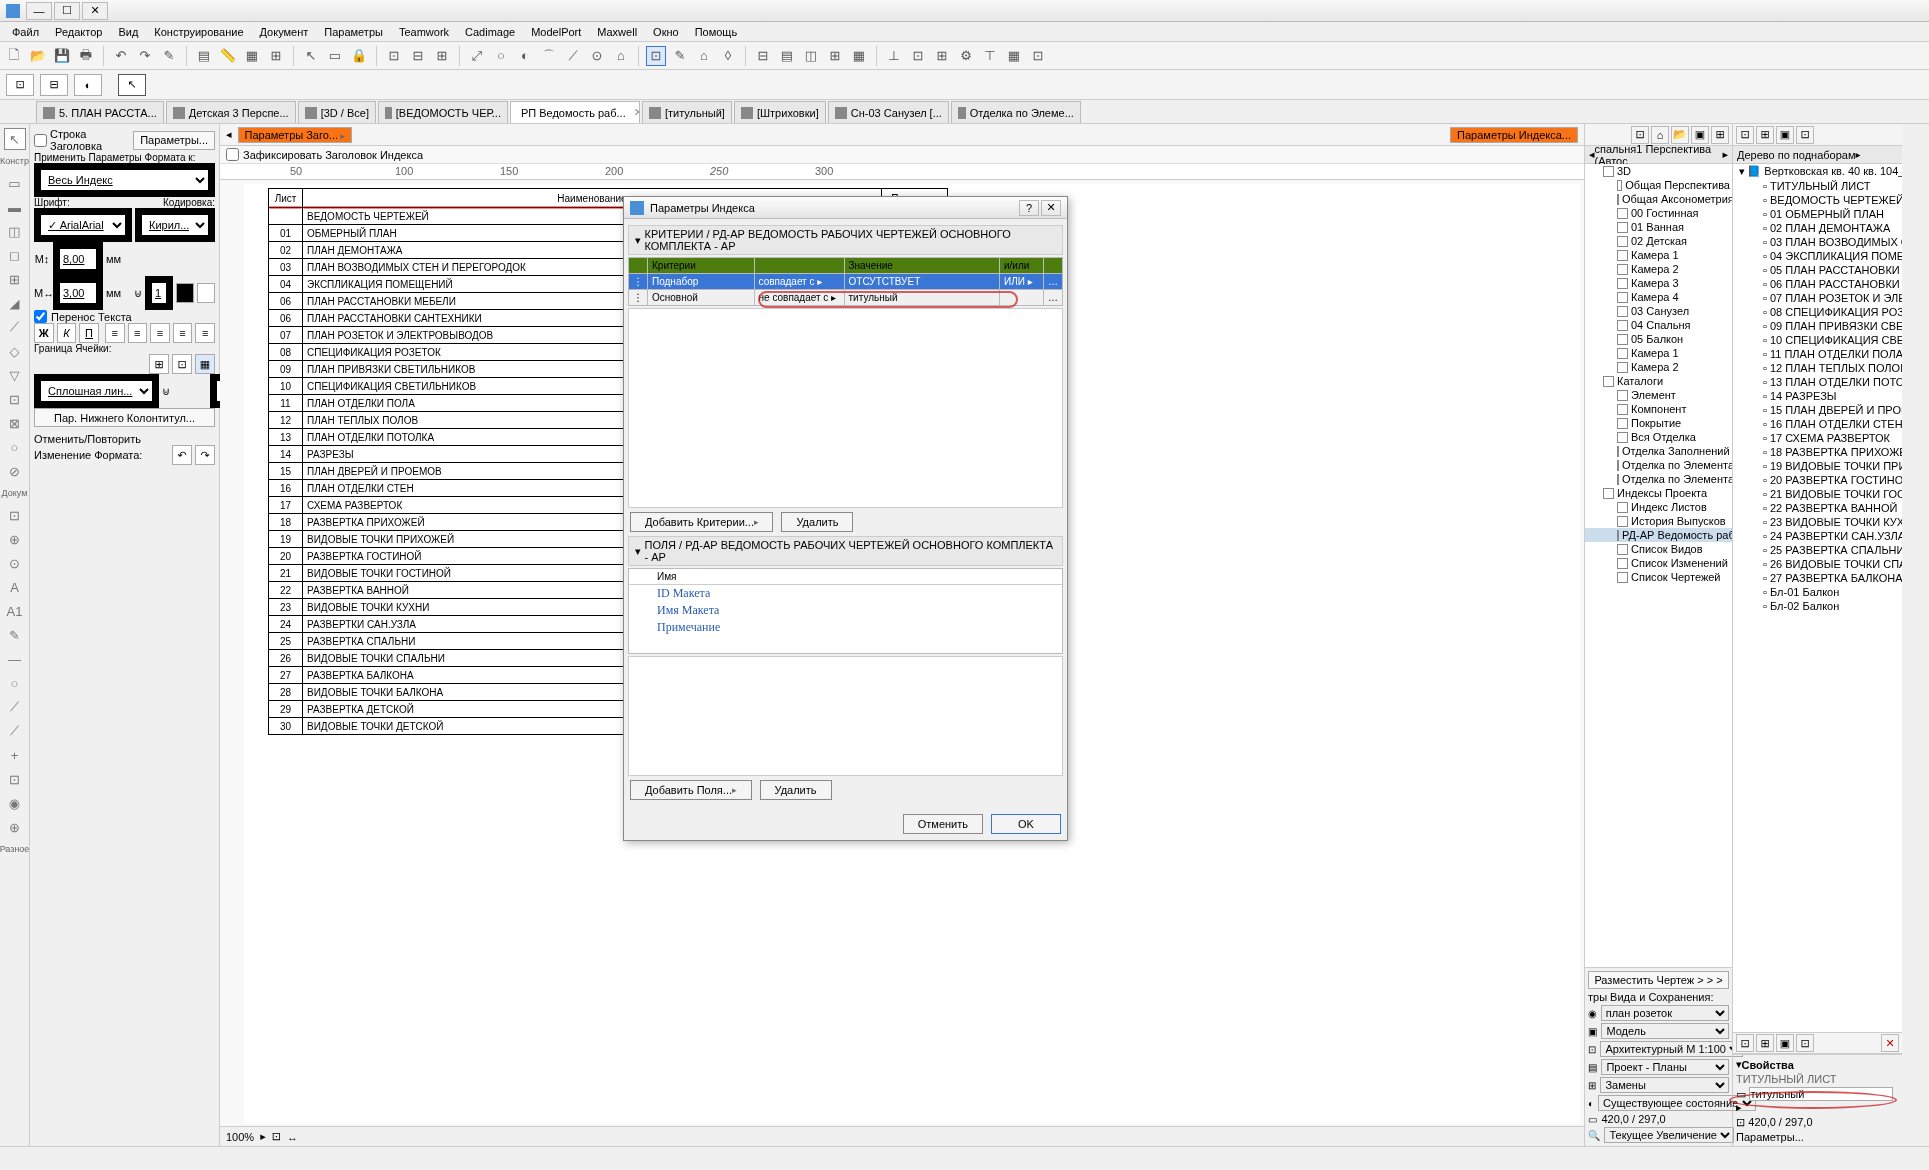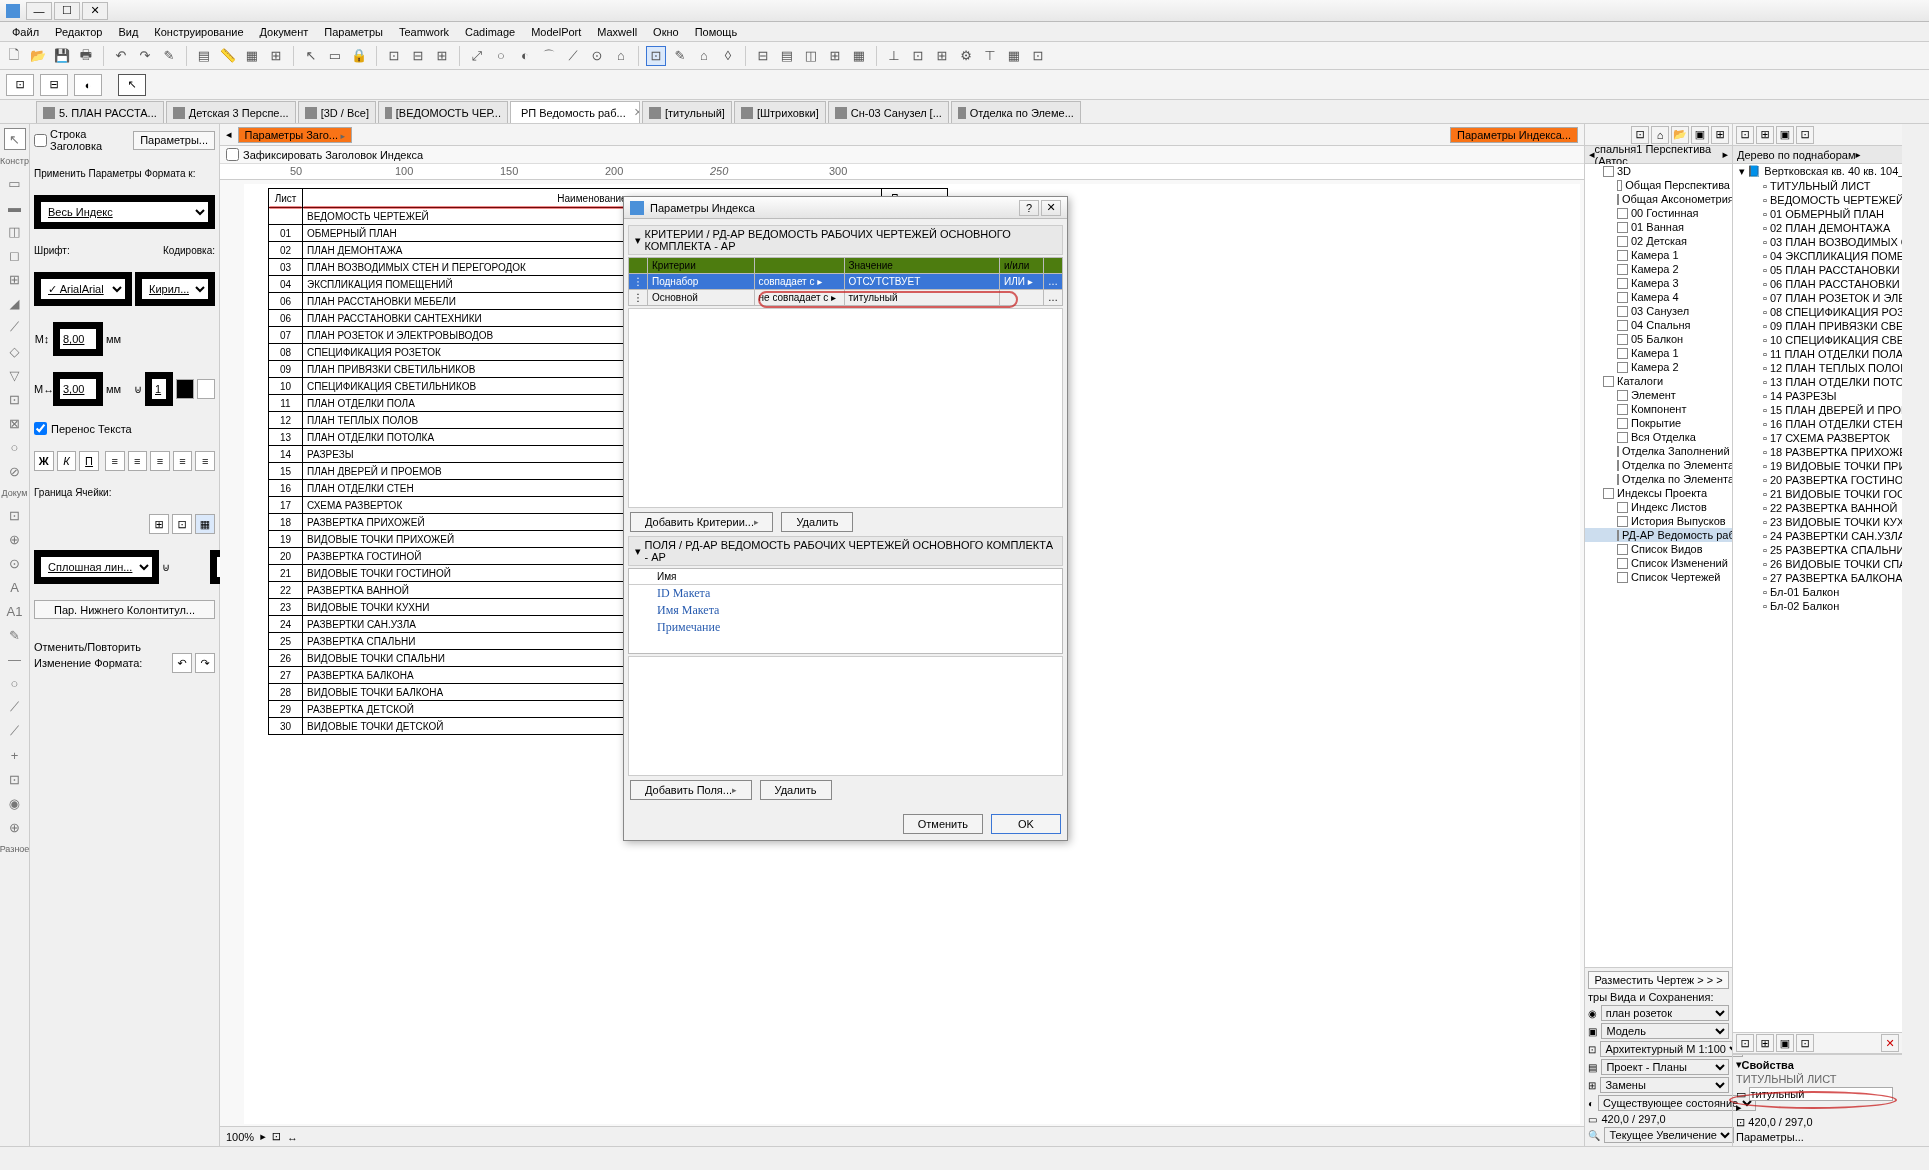--- a/index.html
+++ b/index.html
@@ -26,21 +26,21 @@
 .tab.active { background:#fff; }
 .tab .tab-ico { width:12px; height:12px; background:#888;}
 .tab .close-x { margin-left:4px; color:#888;}
 
 .main-area { display:flex; height: calc(100% - 22px - 20px - 28px - 30px - 24px - 24px); }
 
 .left-toolbox { width:30px; background:#f0f0f0; border-right:1px solid #ccc; display:flex; flex-direction:column; align-items:center; padding-top:4px; gap:2px;}
 .left-toolbox .ltbtn { width:22px; height:22px; display:flex; align-items:center; justify-content:center; cursor:pointer; color:#777; font-size:13px;}
 .left-toolbox .section-label { writing-mode: horizontal-tb; font-size:9px; color:#666; margin:4px 0; transform: none;}
 
-.props-panel { width:190px; background:#f0f0f0; border-right:1px solid #ccc; padding:4px; display:flex; flex-direction:column; gap:16px;}
+.props-panel { width:190px; background:#f0f0f0; border-right:1px solid #ccc; padding:4px; display:flex; flex-direction:column; gap:0;}
 .props-panel .row { display:flex; align-items:center; gap:3px;}
 .props-panel input[type=text], .props-panel select { height:34px; border:7px solid #000000; padding:0 3px; background:#fff;text-decoration:underline;}
 .props-panel .small-input { width:50px;}
 .props-panel label { font-size:10px;}
 .props-panel .btn { border:1px solid #aaa; background:#f8f8f8; padding:1px 6px; cursor:pointer; height:19px; display:inline-flex; align-items:center;}
 .props-panel .check { display:flex; align-items:center; gap:4px;}
 .icon-toggle-group { display:flex; gap:1px;}
 .icon-toggle { width:20px; height:20px; border:1px solid #aaa; background:#fff; display:inline-flex; align-items:center; justify-content:center; cursor:pointer;}
 
 .doc-area { flex:1; position:relative; background:#f8f8f8; overflow:hidden;}
@@ -359,21 +359,21 @@
     <div class="doc-fix-row">
       <input type="checkbox" style="">
       <span>Зафиксировать Заголовок Индекса</span>
     </div>
     <div class="ruler-h" id="ruler-h">
         <span style="left: 70px;">50</span>
         <span style="left: 175px;">100</span>
         <span style="left: 280px;">150</span>
         <span style="left: 385px;">200</span>
         <span style="left: 490px; font-style: italic;">250</span>
-        <span style="left: 609px;">300</span>
+        <span style="left: 595px;">300</span>
       </div>
     <div class="sheet-view">
       <table class="sheet-table">
         <thead>
           <tr>
             <th class="num hl">Лист</th>
             <th class="hl">Наименование</th>
             <th class="hl prim-col">Примечан</th>
           </tr>
         </thead>

